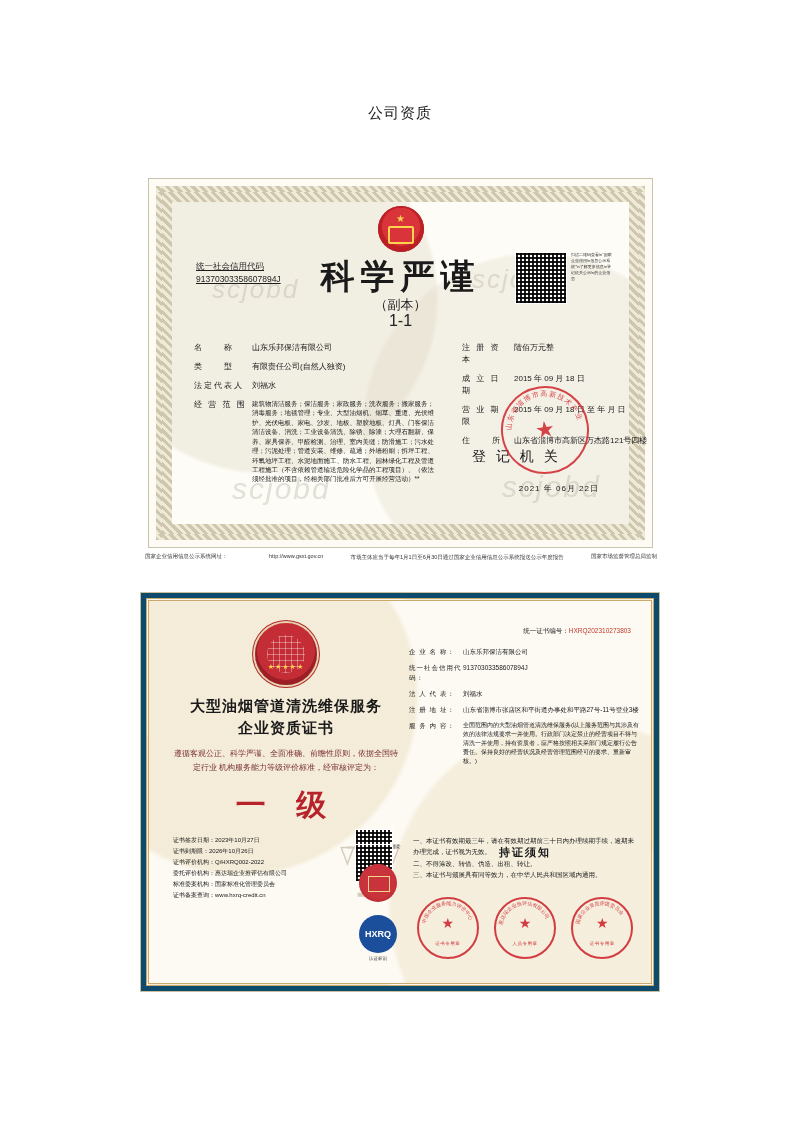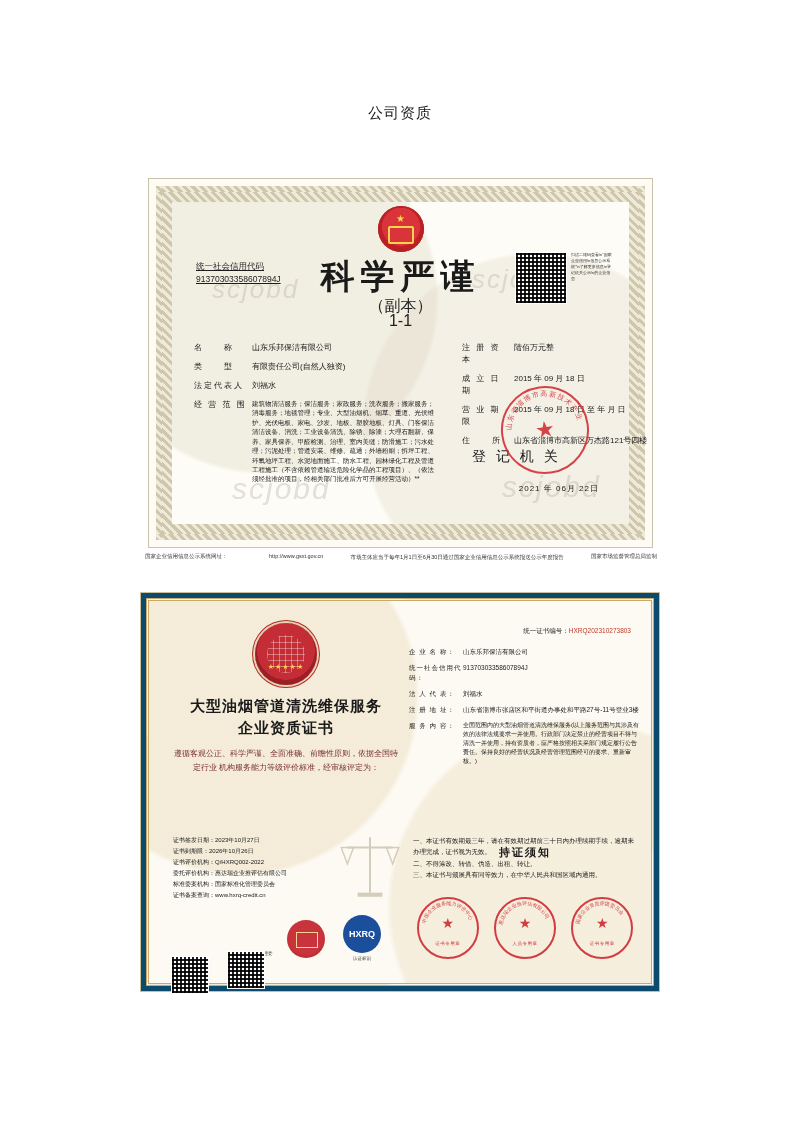--- a/index.html
+++ b/index.html
@@ -69,21 +69,21 @@
     position: absolute; left: 0; right: 0; top: 52px;
     text-align: center;
     font-family: "DejaVu Serif", serif;
     font-weight: bold;
     font-size: 34px;
     letter-spacing: 6px;
     color: #1a1a1a;
   }
   .license-sub {
     position: absolute; left: 0; right: 0; top: 94px;
-    text-align: center; font-size: 16px; color: #222;
+    text-align: center; font-size: 13px; color: #222;
   }
   .license-no {
     position: absolute; left: 0; right: 0; top: 110px;
     text-align: center; font-size: 16px; color: #222;
   }
   .watermark {
     position: absolute; font-size: 26px; color: rgba(150,145,125,.25);
     font-family: Liberation Sans, sans-serif; font-style: italic;
     letter-spacing: 2px;
     pointer-events: none;
@@ -203,21 +203,21 @@
   .cert-meta {
     position: absolute; left: 16px; top: 226px; width: 170px;
     font-size: 6px; line-height: 1.85; color: #1a1a1a;
   }
   .cert-scales {
     position: absolute; right: 14px; top: 222px; width: 62px; height: 74px;
     opacity: .35;
   }
   .cert-logos {
     position: absolute; left: 14px; bottom: 14px; right: 14px;
-    display: flex; align-items: flex-end; gap: 10px;
+    display: flex; align-items: flex-end; gap: 10px; flex-direction: column;
   }
   .logo-item { text-align: center; font-size: 4.5px; color: #333; width: 46px; }
   .logo-item .box { width: 38px; height: 38px; margin: 0 auto 3px; }
   .hxrq-logo {
     width: 38px; height: 38px; border-radius: 50%;
     background: #1b4f9c; color: #fff; font-size: 9px; font-weight: bold;
     display: flex; align-items: center; justify-content: center;
     font-family: "Liberation Sans", sans-serif;
   }
   .emblem-logo {
@@ -370,20 +370,21 @@
 
       <div class="cert-left">
         <div class="cert-badge">
           <div class="grid"></div>
           <div class="stars">★★★★★</div>
         </div>
         <div class="cert-title1">大型油烟管道清洗维保服务</div>
         <div class="cert-title2">企业资质证书</div>
         <div class="cert-desc">遵循客观公正、科学严谨、全面准确、前瞻性原则，依据全国特定行业
 机构服务能力等级评价标准，经审核评定为：</div>
+        <div class="cert-grade">一 级</div>
 
         <div class="cert-meta">
           <div>证书签发日期：2023年10月27日</div>
           <div>证书到期限：2026年10月26日</div>
           <div>证书评价机构：Q/HXRQ002-2022</div>
           <div>委托评价机构：惠达瑞企业推评估有限公司</div>
           <div>标准委案机构：国家标准化管理委员会</div>
           <div>证书备案查询：www.hxrq-credit.cn</div>
         </div>
 

